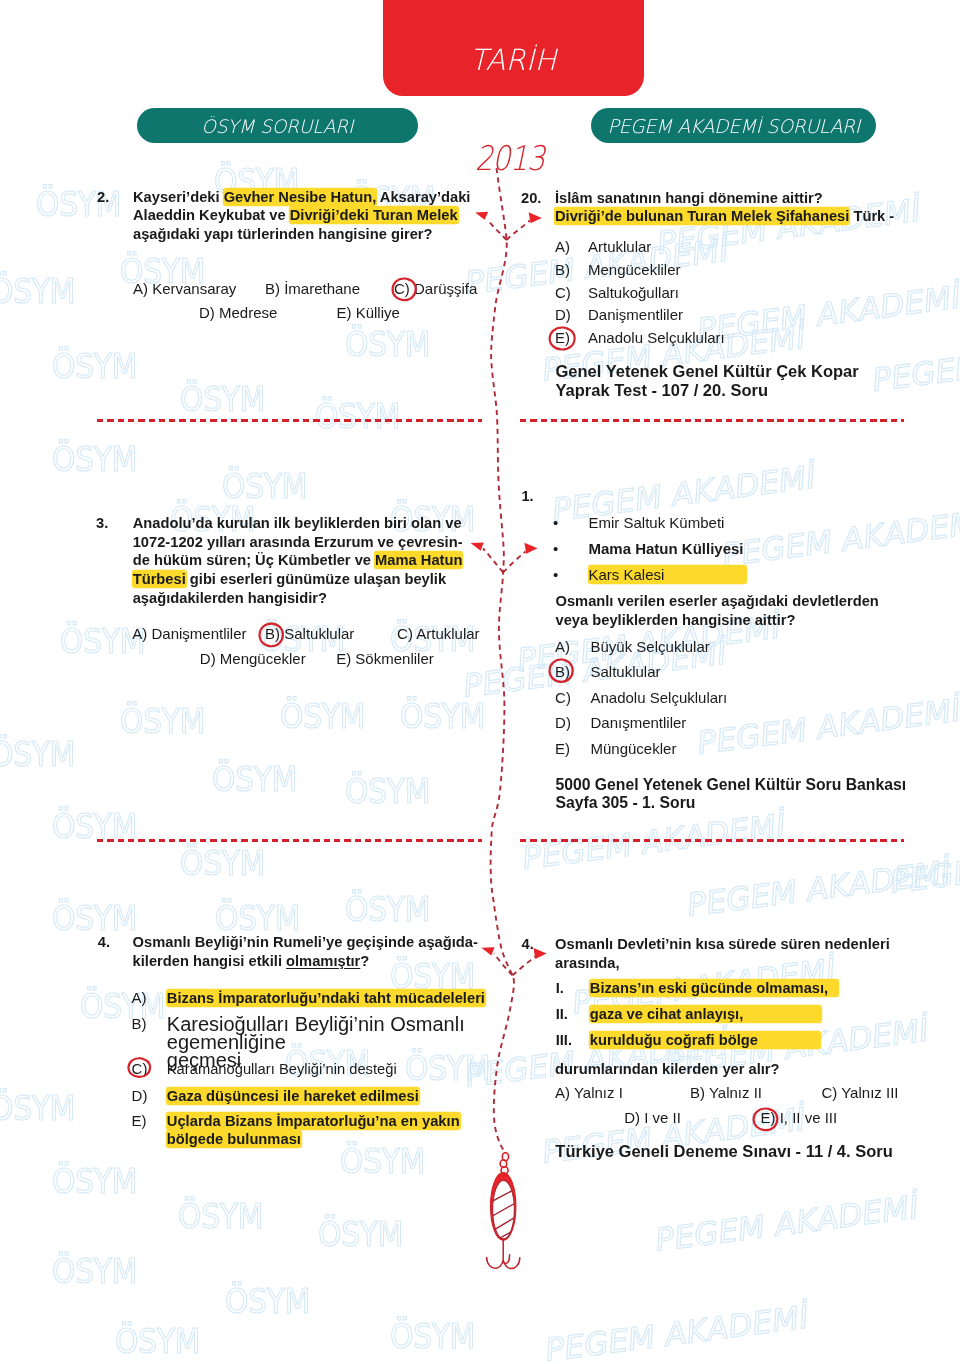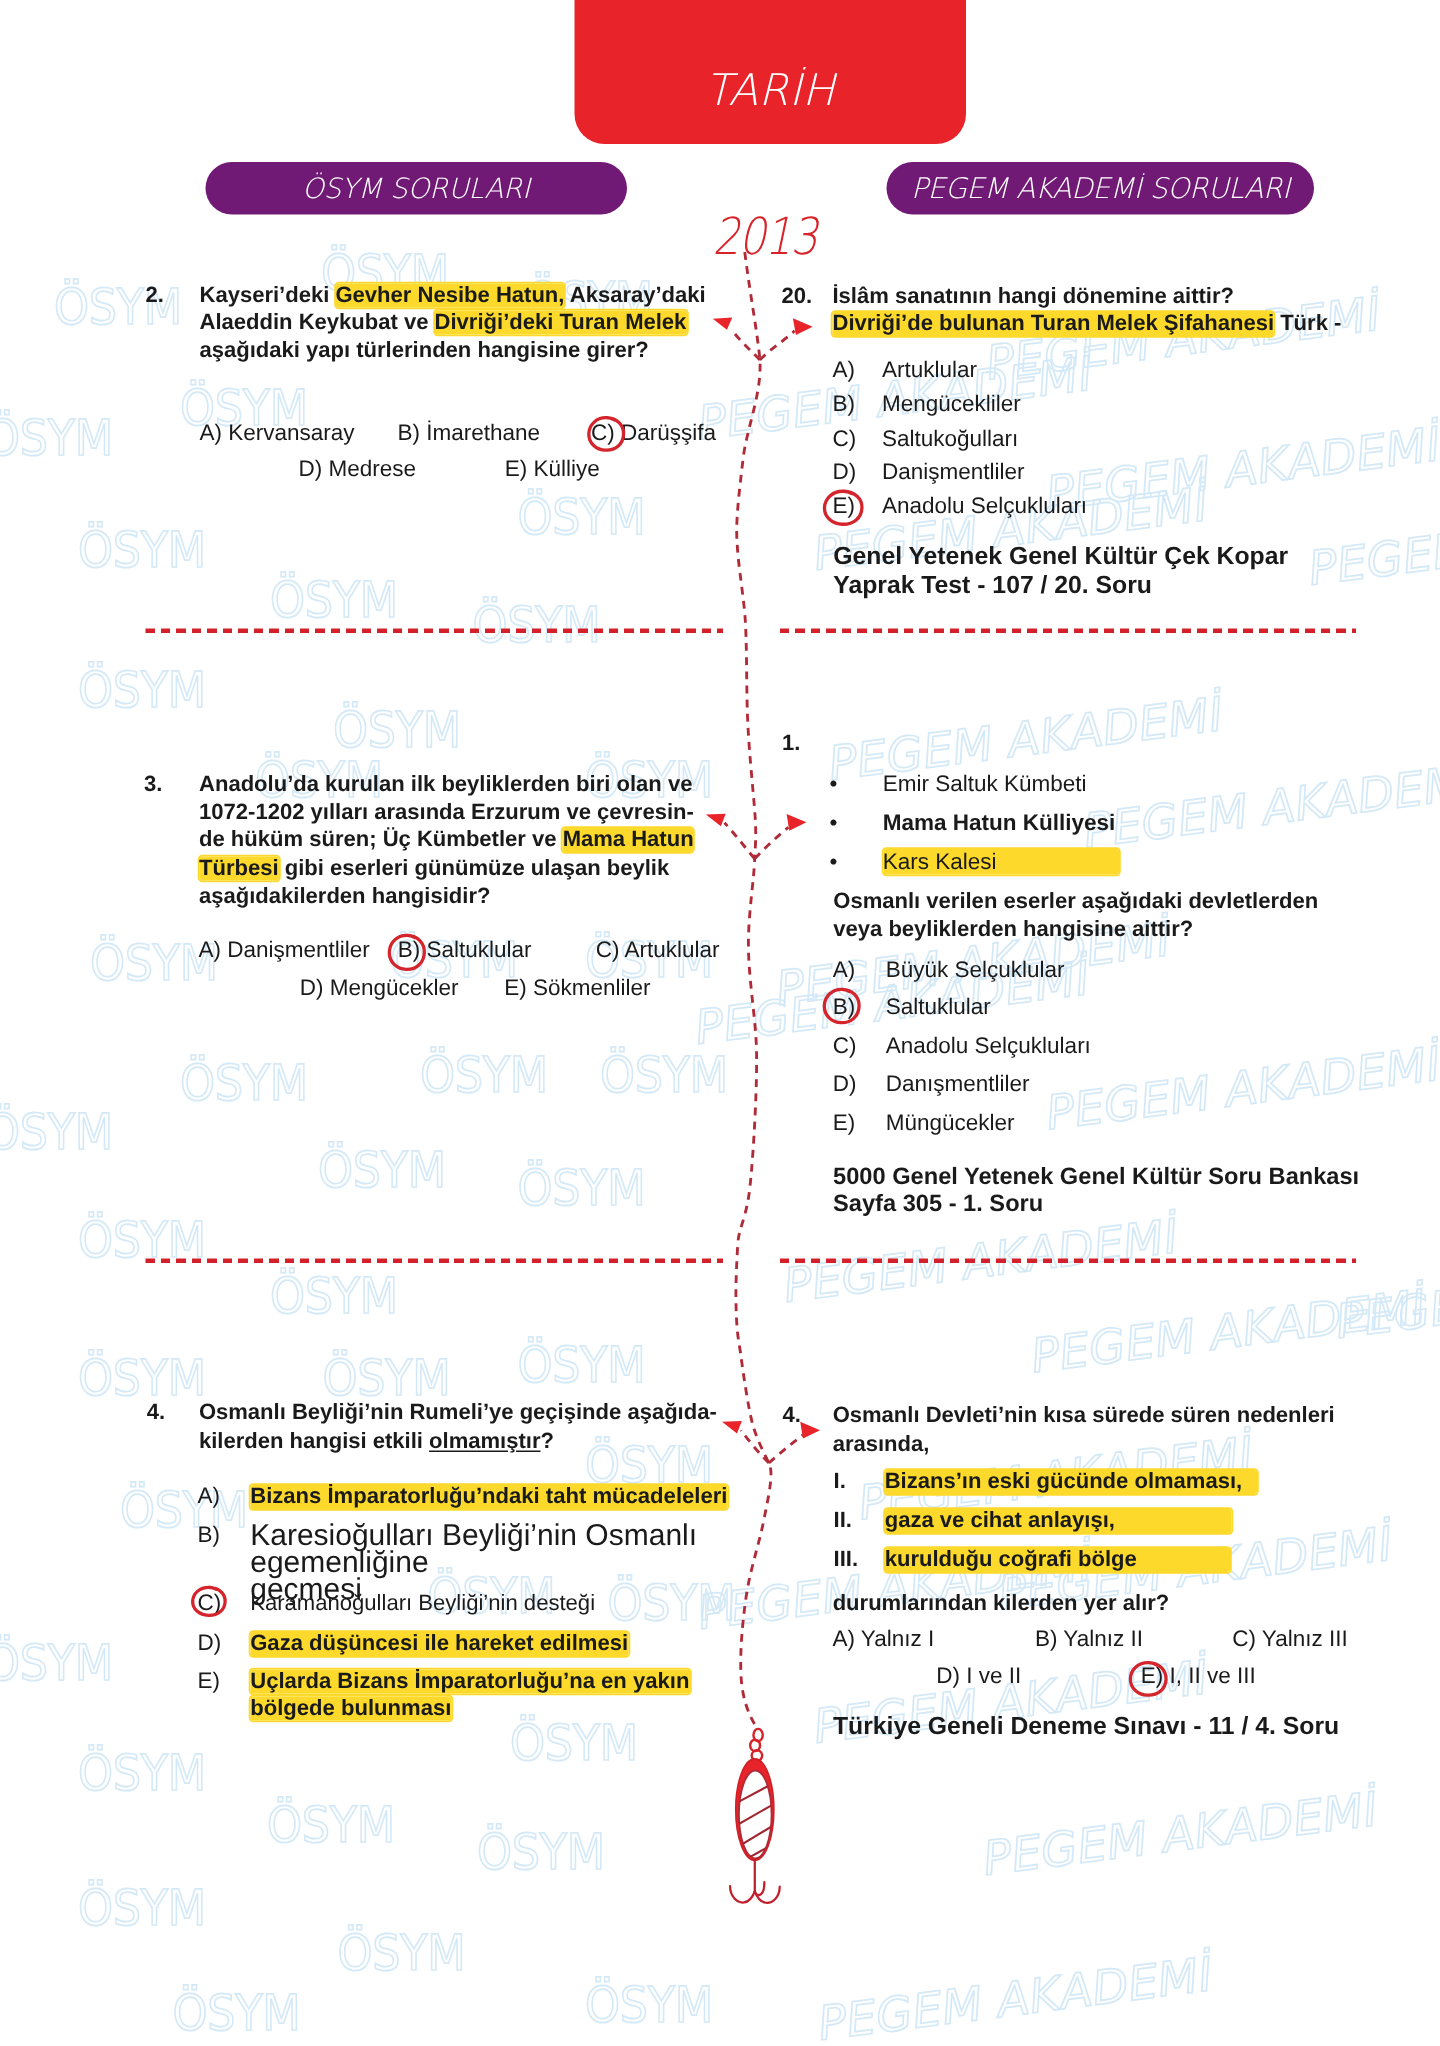--- a/index.html
+++ b/index.html
@@ -15,21 +15,21 @@
   .wm-osym{font-size:33px;letter-spacing:-0.2px;transform:scaleX(0.90);transform-origin:left top;}
   .wm-peg{font-size:31.2px;letter-spacing:0.2px;font-style:italic;
           -webkit-text-stroke:1.15px #d4e9f7;transform:rotate(-7.3deg);transform-origin:left bottom;}
 
   
   .titlebox{position:absolute;left:382.7px;top:-30px;width:261px;height:126px;background:#e8242a;
             border-radius:20px;z-index:3;}
   .titlebox span{position:absolute;left:0;right:0;bottom:19px;text-align:center;color:#fff;
      font-family:"DejaVu Sans Light","DejaVu Sans",sans-serif;font-weight:300;
      font-style:italic;font-size:29px;letter-spacing:0.2px;}
-  .pill{position:absolute;background:#701a75;border-radius:18px;height:35px;z-index:3;
+  .pill{position:absolute;background:#0f766e;border-radius:18px;height:35px;z-index:3;
         display:flex;align-items:center;justify-content:center;color:#fff;
         font-family:"DejaVu Sans Light","DejaVu Sans",sans-serif;font-weight:300;font-style:italic;}
   .pill span{position:relative;}
   .pill-osym{left:136.8px;top:107.6px;width:281px;font-size:18.6px;letter-spacing:-0.2px;}
   .pill-osym span{top:1px;}
   .pill-peg{left:591.3px;top:107.6px;width:284.7px;font-size:18.9px;letter-spacing:-0.38px;}
   .pill-peg span{top:1px;}
   .year{position:absolute;left:475px;top:141px;color:#d8222a;font-family:"DejaVu Sans Light","DejaVu Sans",sans-serif;font-weight:300;
         font-size:34px;z-index:3;letter-spacing:-1px;transform:scaleX(0.84);transform-origin:left top;
         font-style:italic;line-height:34px;}

